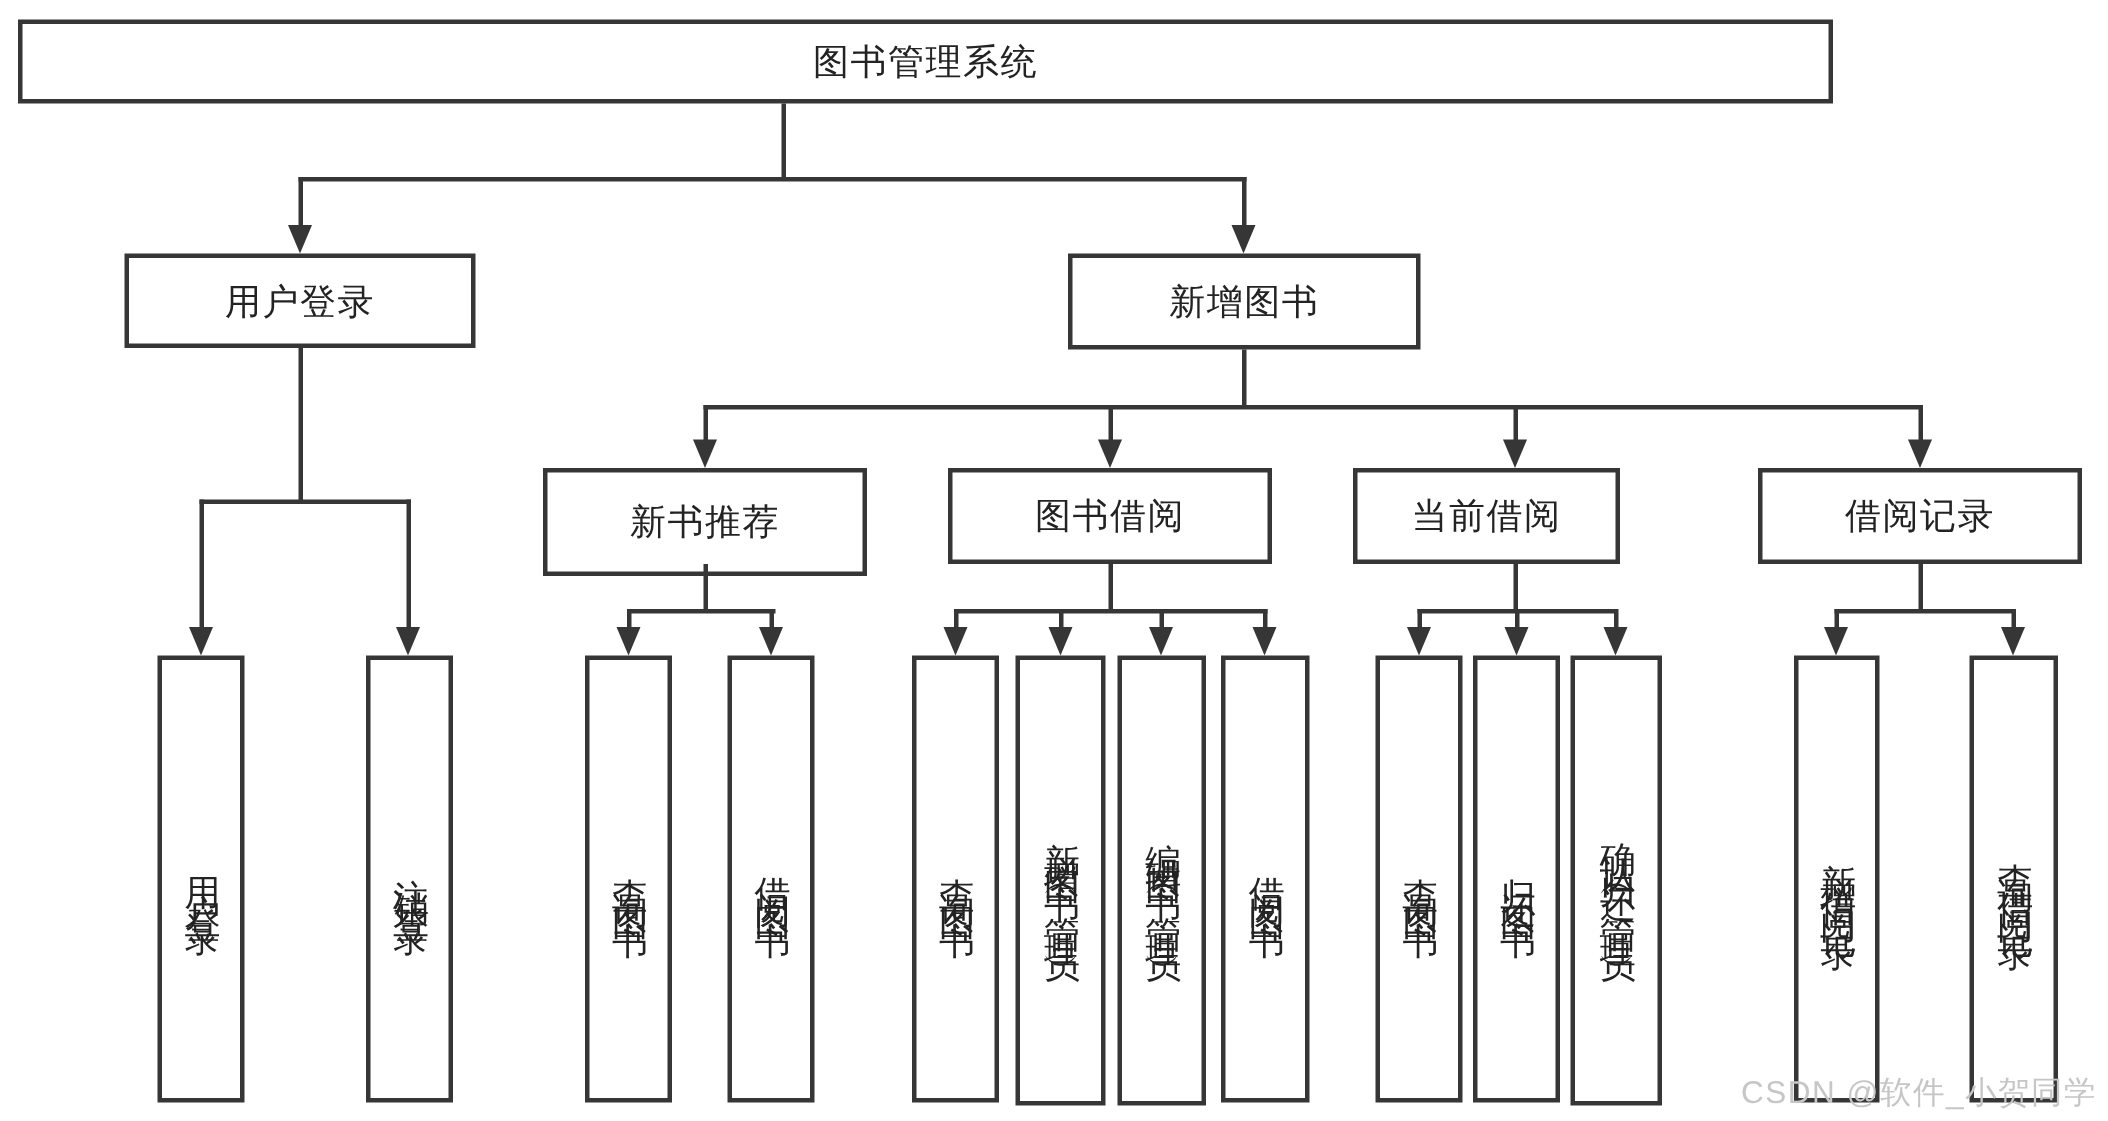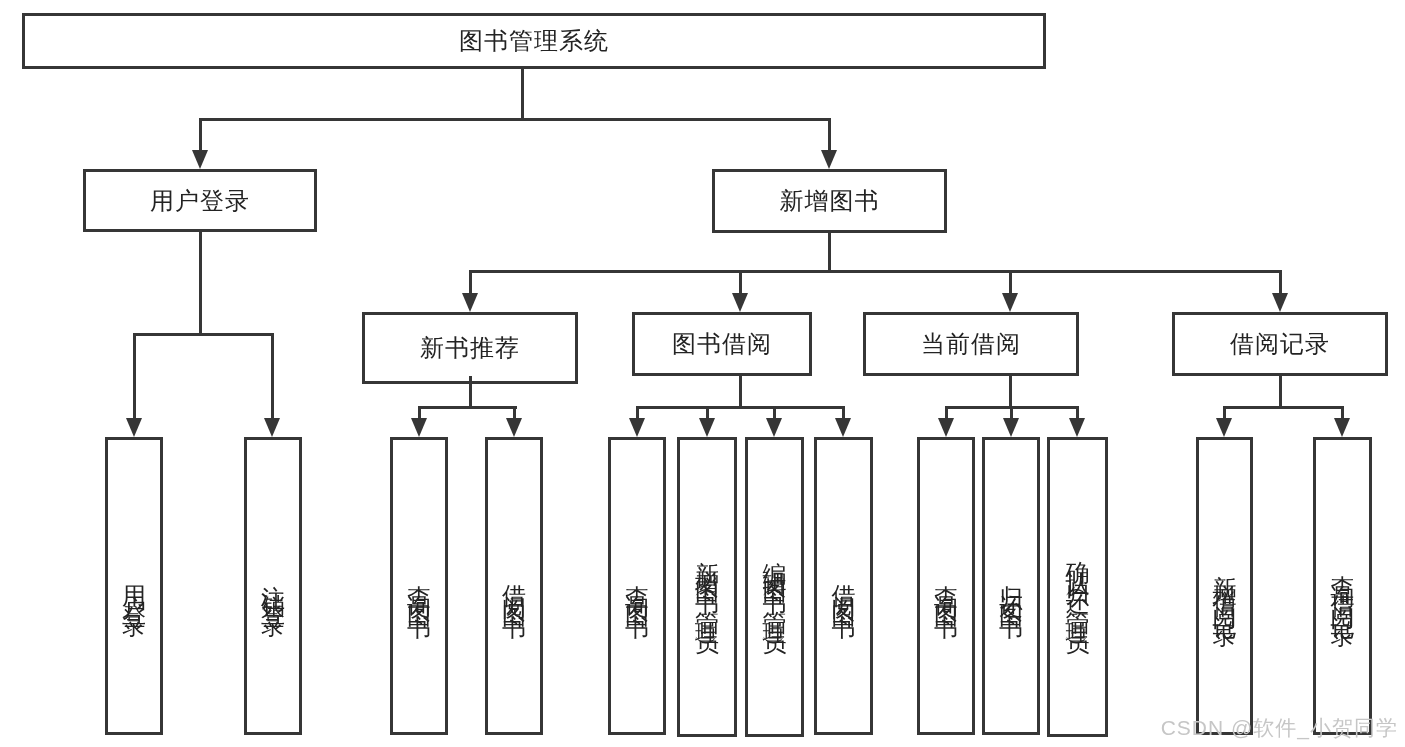--- a/index.html
+++ b/index.html
@@ -28,38 +28,38 @@
     border-top:19px solid #363636;
   }
   .watermark{
     position:absolute;right:7px;bottom:5px;z-index:9;
     font-size:21px;color:#c6c6c6;letter-spacing:1px;white-space:nowrap;
   }
 </style>
 </head>
 <body>
 
-<div class="box hbox" style="left:22px;top:13px;width:1024px;height:56px">
+<div class="box hbox" style="left:12px;top:13px;width:1210px;height:56px">
   <span>图书管理系统</span>
 </div>
 
 <div class="box hbox" style="left:83px;top:169px;width:234px;height:63px">
   <span>用户登录</span>
 </div>
 <div class="box hbox" style="left:712px;top:169px;width:235px;height:64px">
   <span>新增图书</span>
 </div>
 
 <div class="box hbox" style="left:362px;top:312px;width:216px;height:72px">
   <span>新书推荐</span>
 </div>
-<div class="box hbox" style="left:632px;top:312px;width:180px;height:64px">
+<div class="box hbox" style="left:632px;top:312px;width:216px;height:64px">
   <span>图书借阅</span>
 </div>
-<div class="box hbox" style="left:863px;top:312px;width:216px;height:64px">
+<div class="box hbox" style="left:902px;top:312px;width:178px;height:64px">
   <span>当前借阅</span>
 </div>
 <div class="box hbox" style="left:1172px;top:312px;width:216px;height:64px">
   <span>借阅记录</span>
 </div>
 
 <div class="box vbox" style="left:105px;top:437px;width:58px;height:298px">
   <span>用户登录</span>
 </div>
 <div class="box vbox" style="left:244px;top:437px;width:58px;height:298px">

